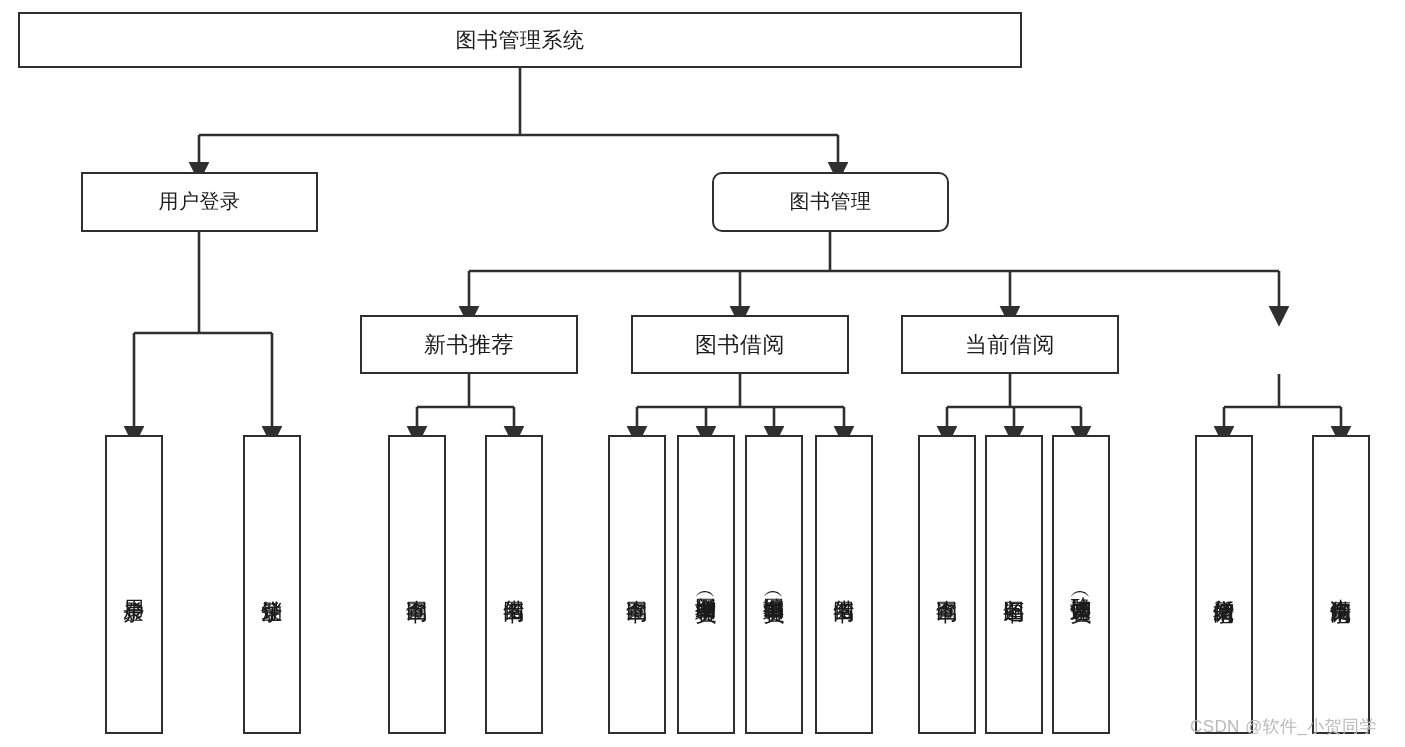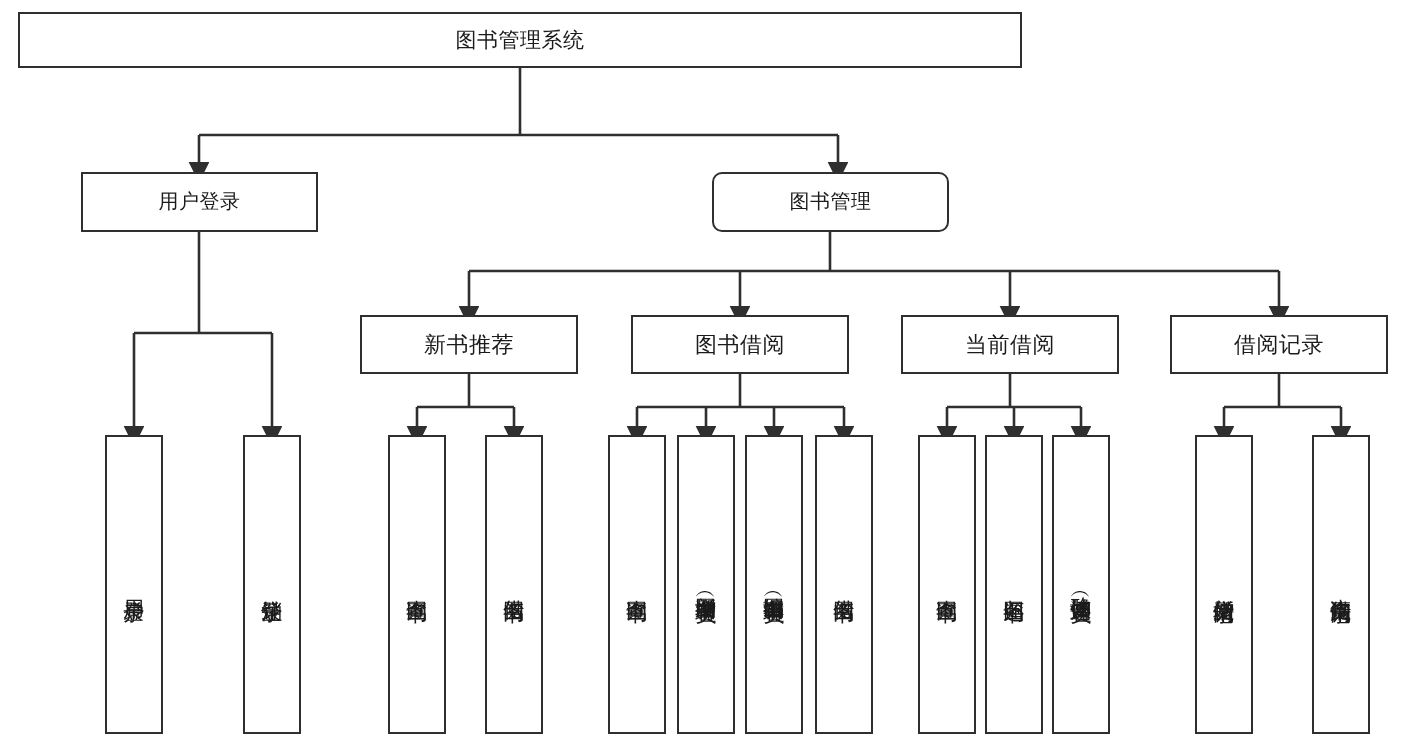--- a/index.html
+++ b/index.html
@@ -140,23 +140,20 @@
 
   <div class="node level2" style="left:360px; top:315px; width:218px; height:59px;">
     <span class="label">新书推荐</span>
   </div>
   <div class="node level2" style="left:631px; top:315px; width:218px; height:59px;">
     <span class="label">图书借阅</span>
   </div>
   <div class="node level2" style="left:901px; top:315px; width:218px; height:59px;">
     <span class="label">当前借阅</span>
   </div>
-  <div class="node level2" style="left:1170px; top:315px; width:218px; height:59px;">
-    <span class="label">借阅记录</span>
-  </div>
 
   <div class="node leaf" style="left:105px; top:435px; width:58px; height:299px;">
     <span class="label">用户登录</span>
   </div>
   <div class="node leaf" style="left:243px; top:435px; width:58px; height:299px;">
     <span class="label">注销登录</span>
   </div>
 
   <div class="node leaf" style="left:388px; top:435px; width:58px; height:299px;">
     <span class="label">查询图书</span>
@@ -188,14 +185,15 @@
     <span class="label">确认归还（管理员）</span>
   </div>
 
   <div class="node leaf" style="left:1195px; top:435px; width:58px; height:299px;">
     <span class="label">新增借阅记录</span>
   </div>
   <div class="node leaf" style="left:1312px; top:435px; width:58px; height:299px;">
     <span class="label">查询借阅记录</span>
   </div>
 
+  <div class="watermark" style="left:1190px; top:715px;">CSDN @软件_小贺同学</div>
 
 </div>
 
 </body></html>

